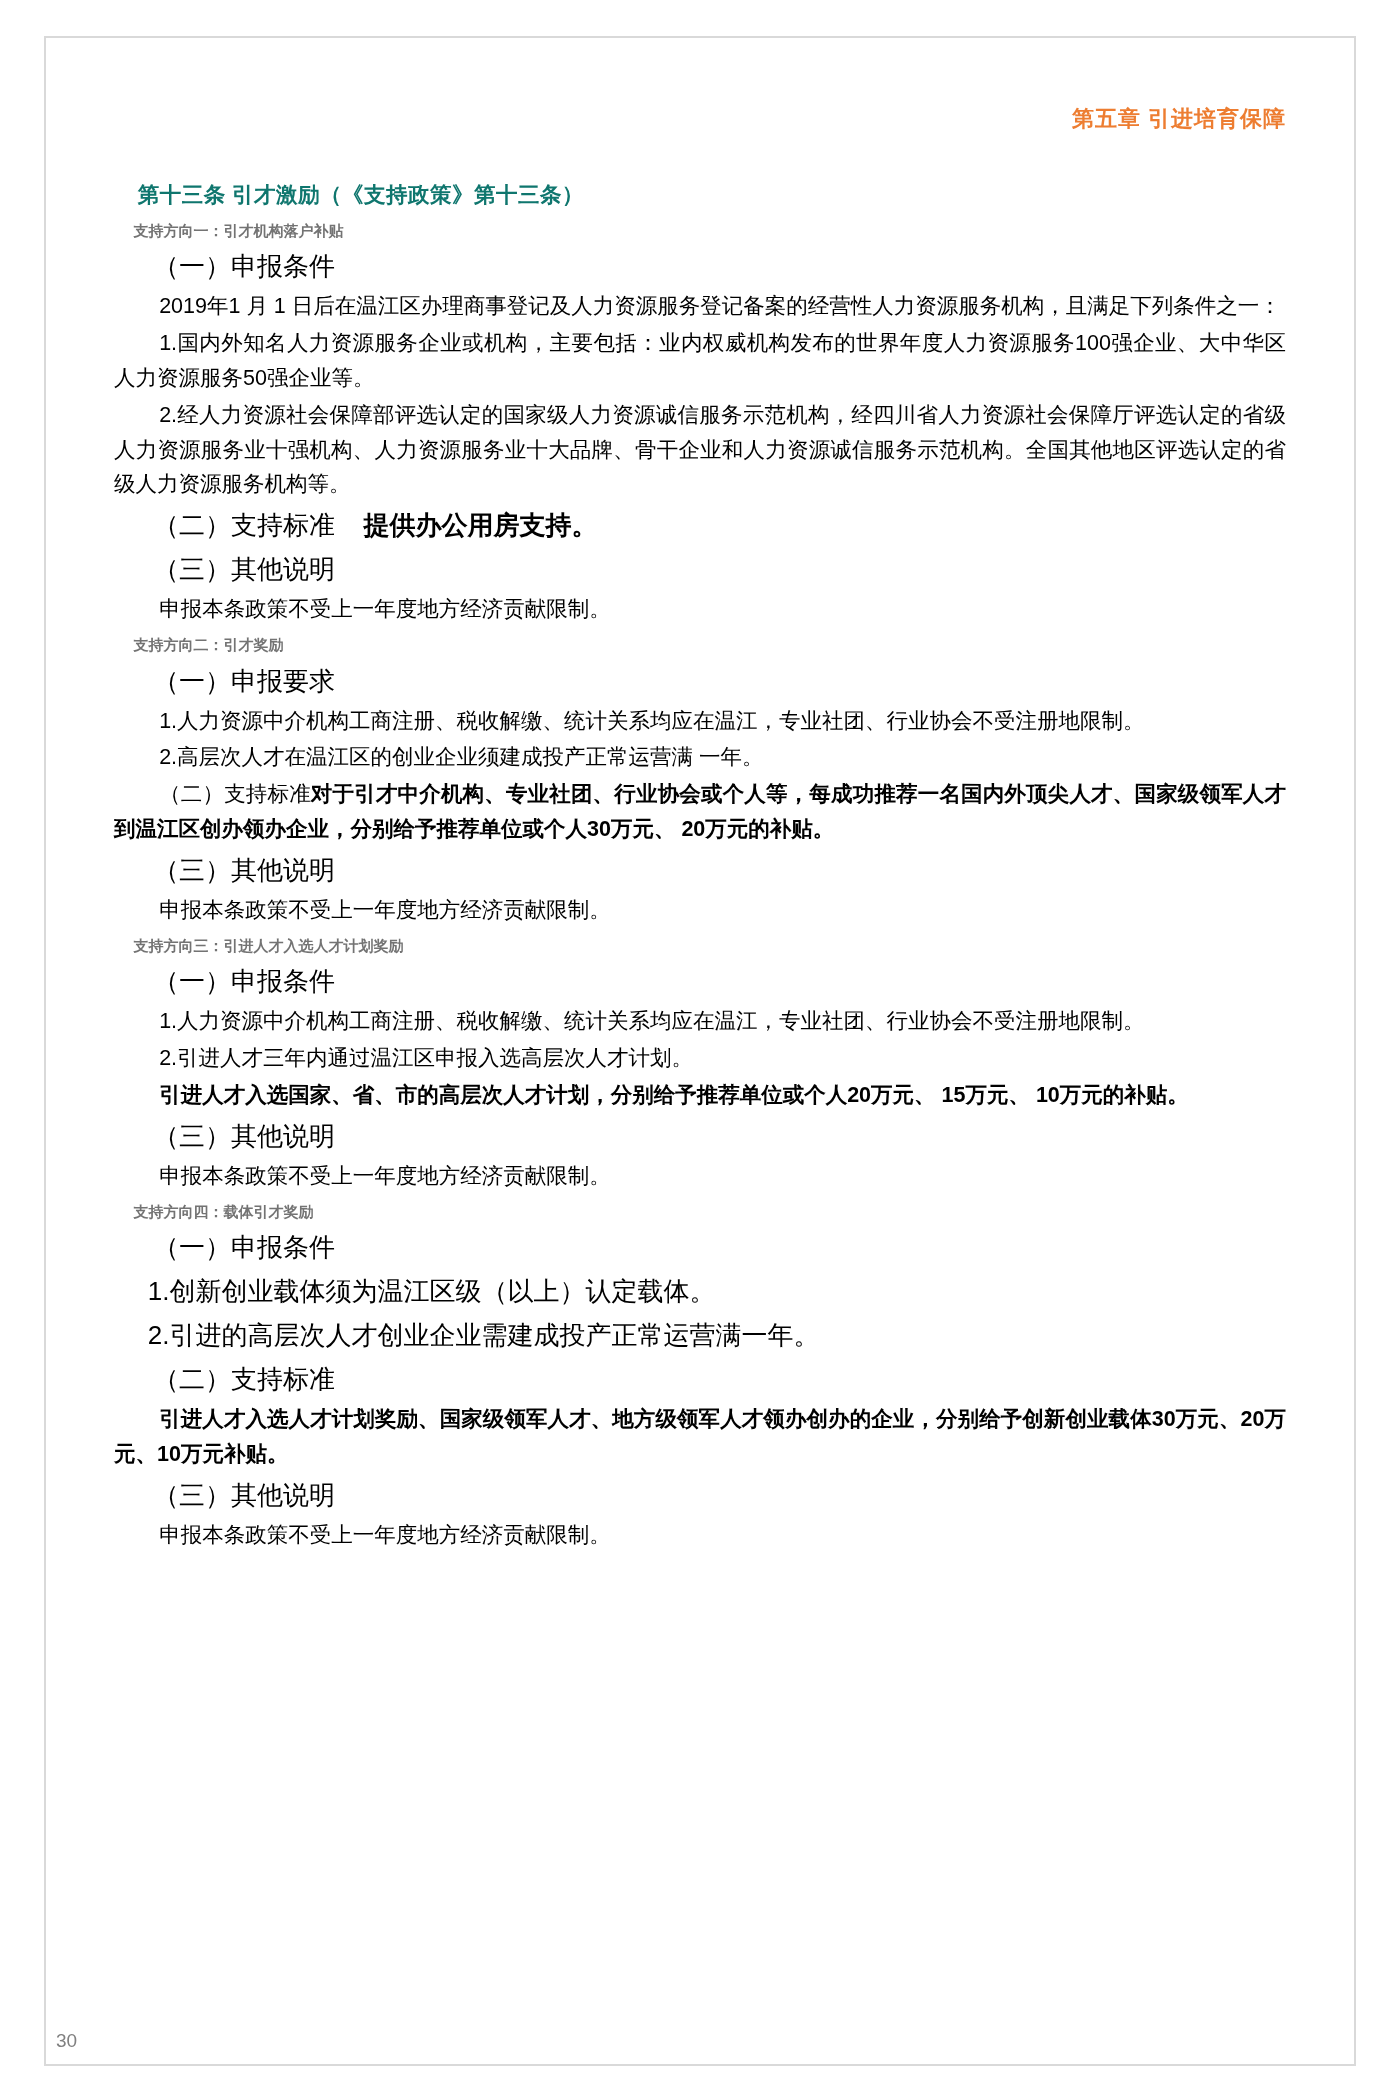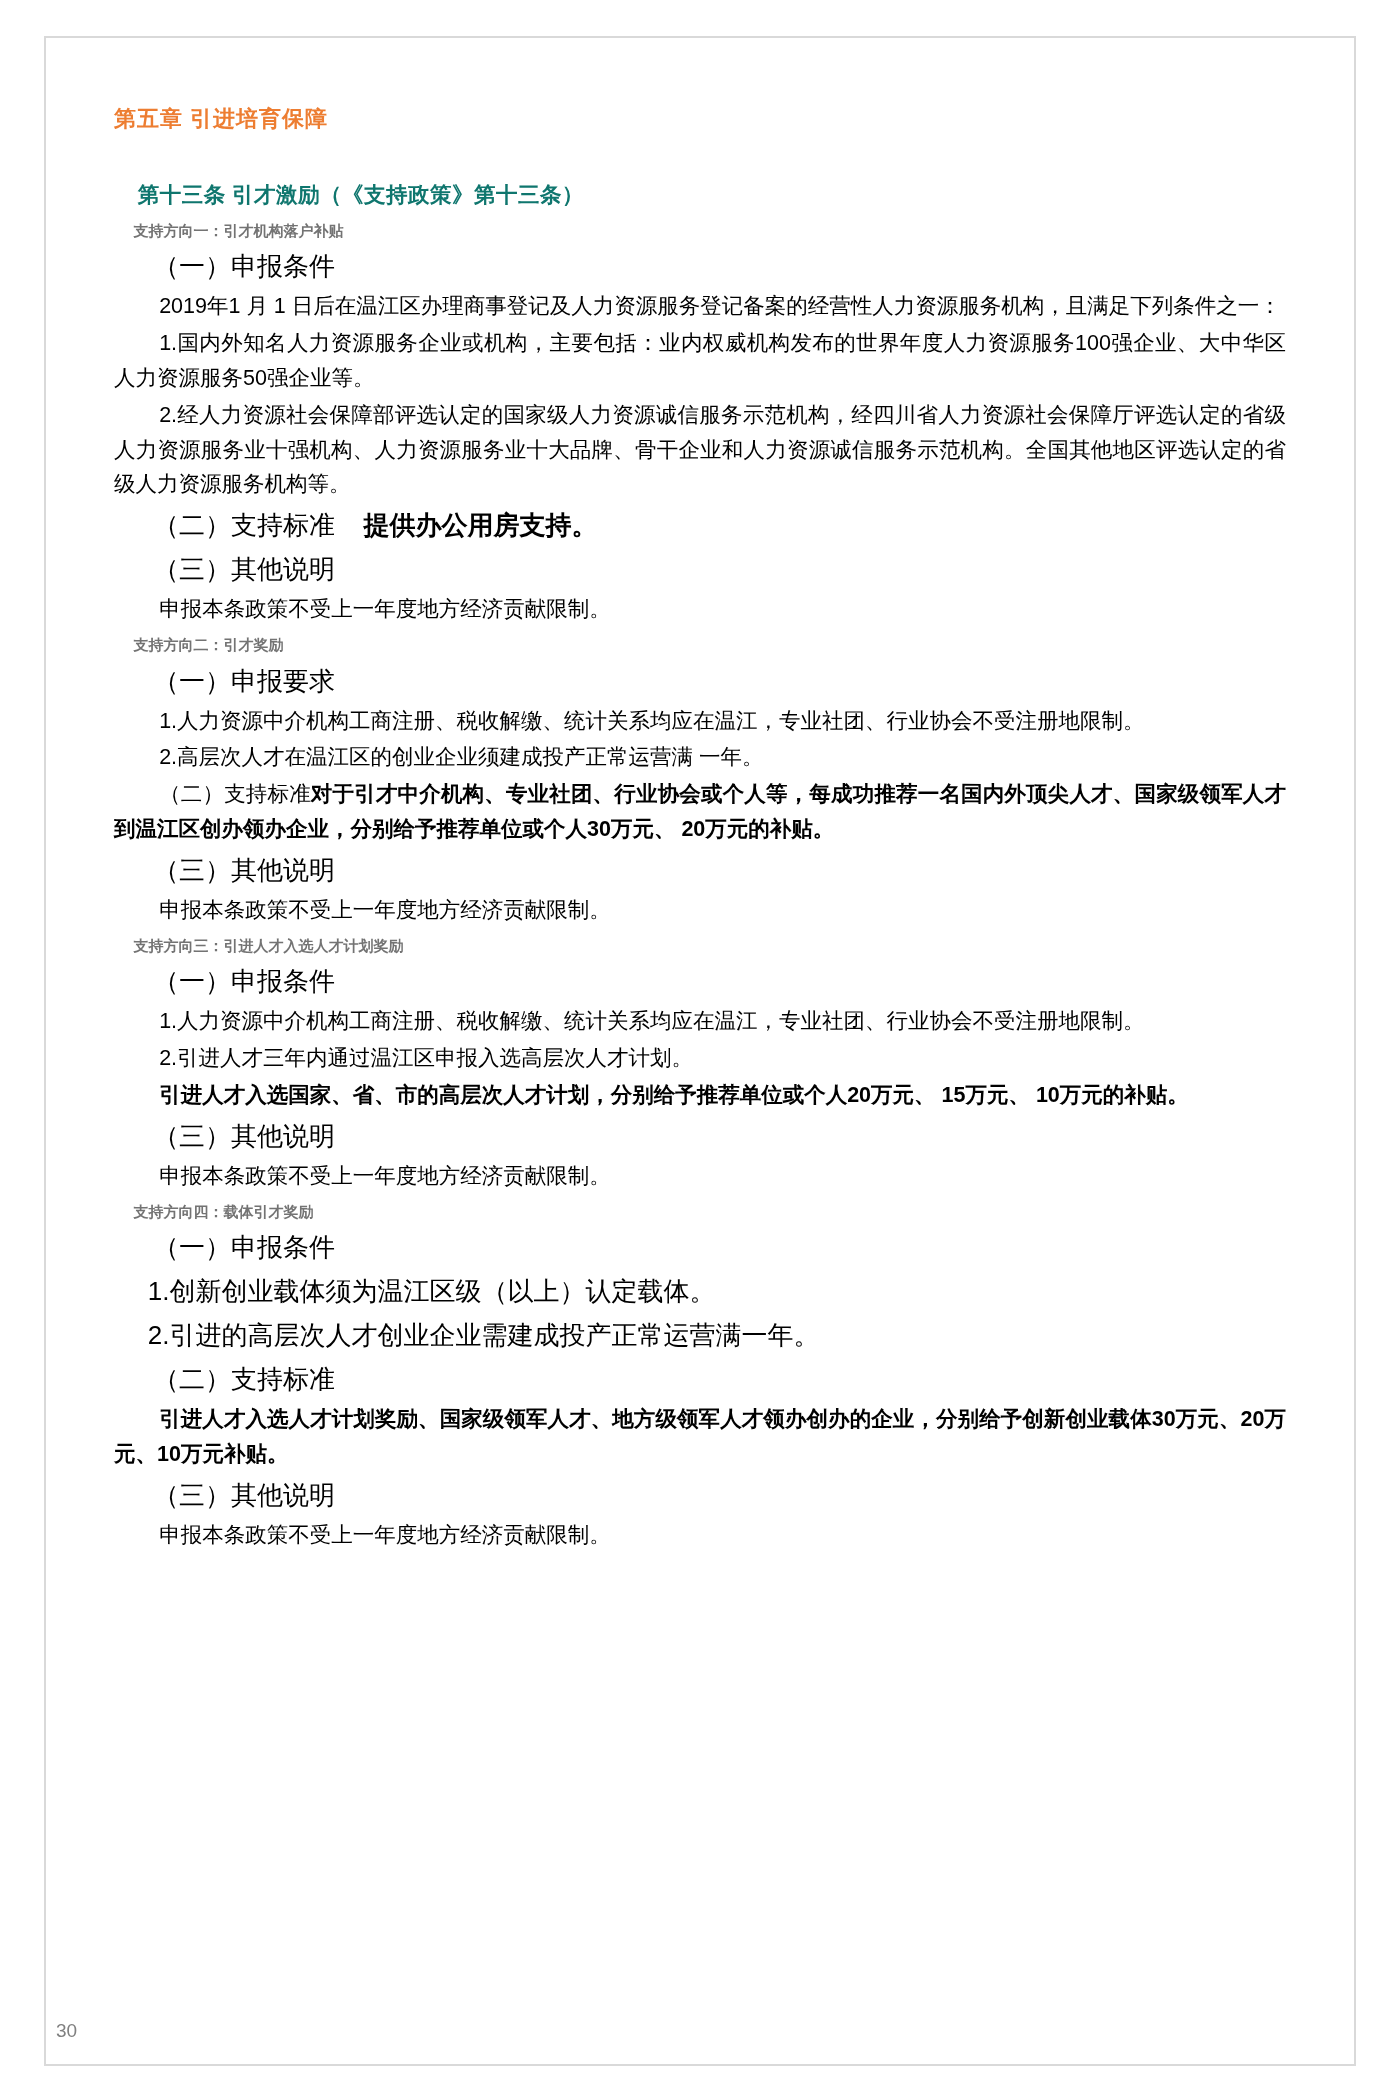--- a/index.html
+++ b/index.html
@@ -31,21 +31,21 @@
   .content {
     position: absolute;
     left: 44px;
     top: 36px;
     right: 44px;
     bottom: 34px;
     padding: 50px 70px 0 70px;
     box-sizing: border-box;
   }
   .chapter-title {
-    text-align: left;
+    text-align: right;
     color: #ED7D31;
     font-weight: bold;
     font-size: 22px;
     letter-spacing: 1px;
     margin: 18px 0 44px 0;
   }
   .bold {
     font-weight: bold;
   }
   .article-head {
@@ -90,21 +90,21 @@
     line-height: 1.62;
     margin: 0 0 2px 0;
     text-align: justify;
   }
   .flow-indent {
     text-indent: 2.1em;
   }
   .pagenum {
     position: absolute;
     left: 56px;
-    bottom: 58px;
+    bottom: 48px;
     font-size: 19px;
     color: #808080;
   }
 </style>
 </head>
 <body>
 
 <div class="page">
   <div class="page-border"></div>
 

